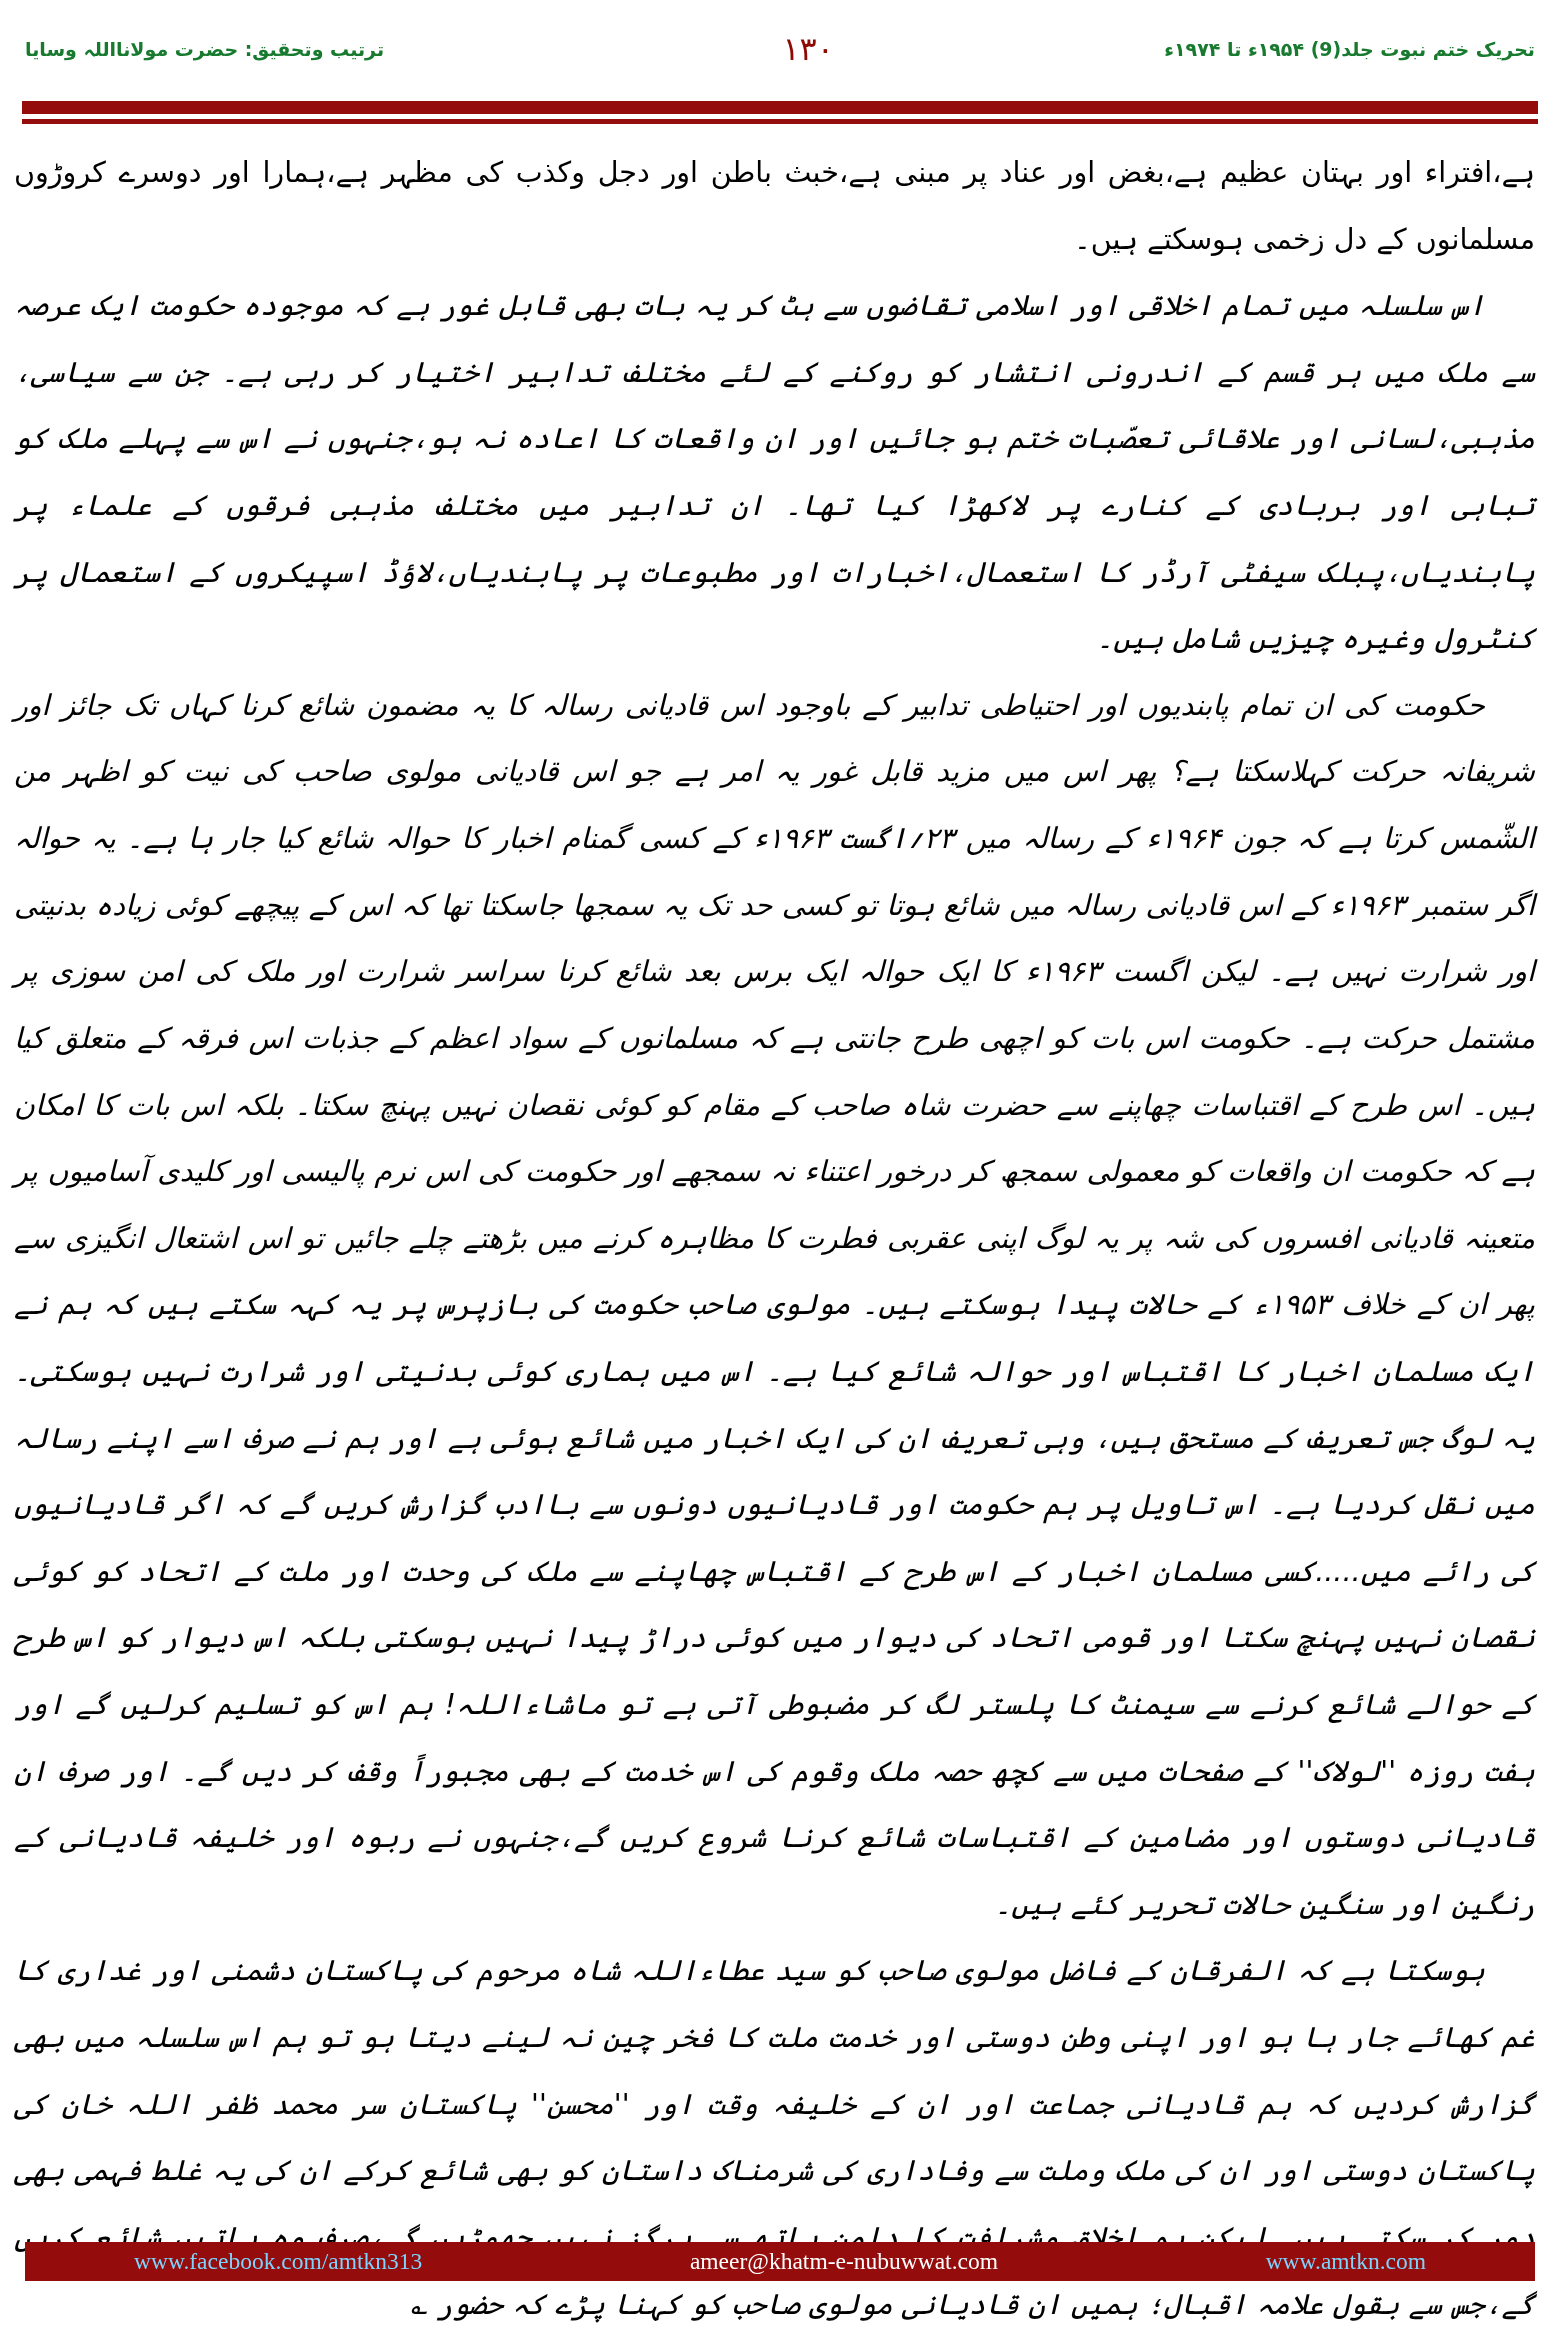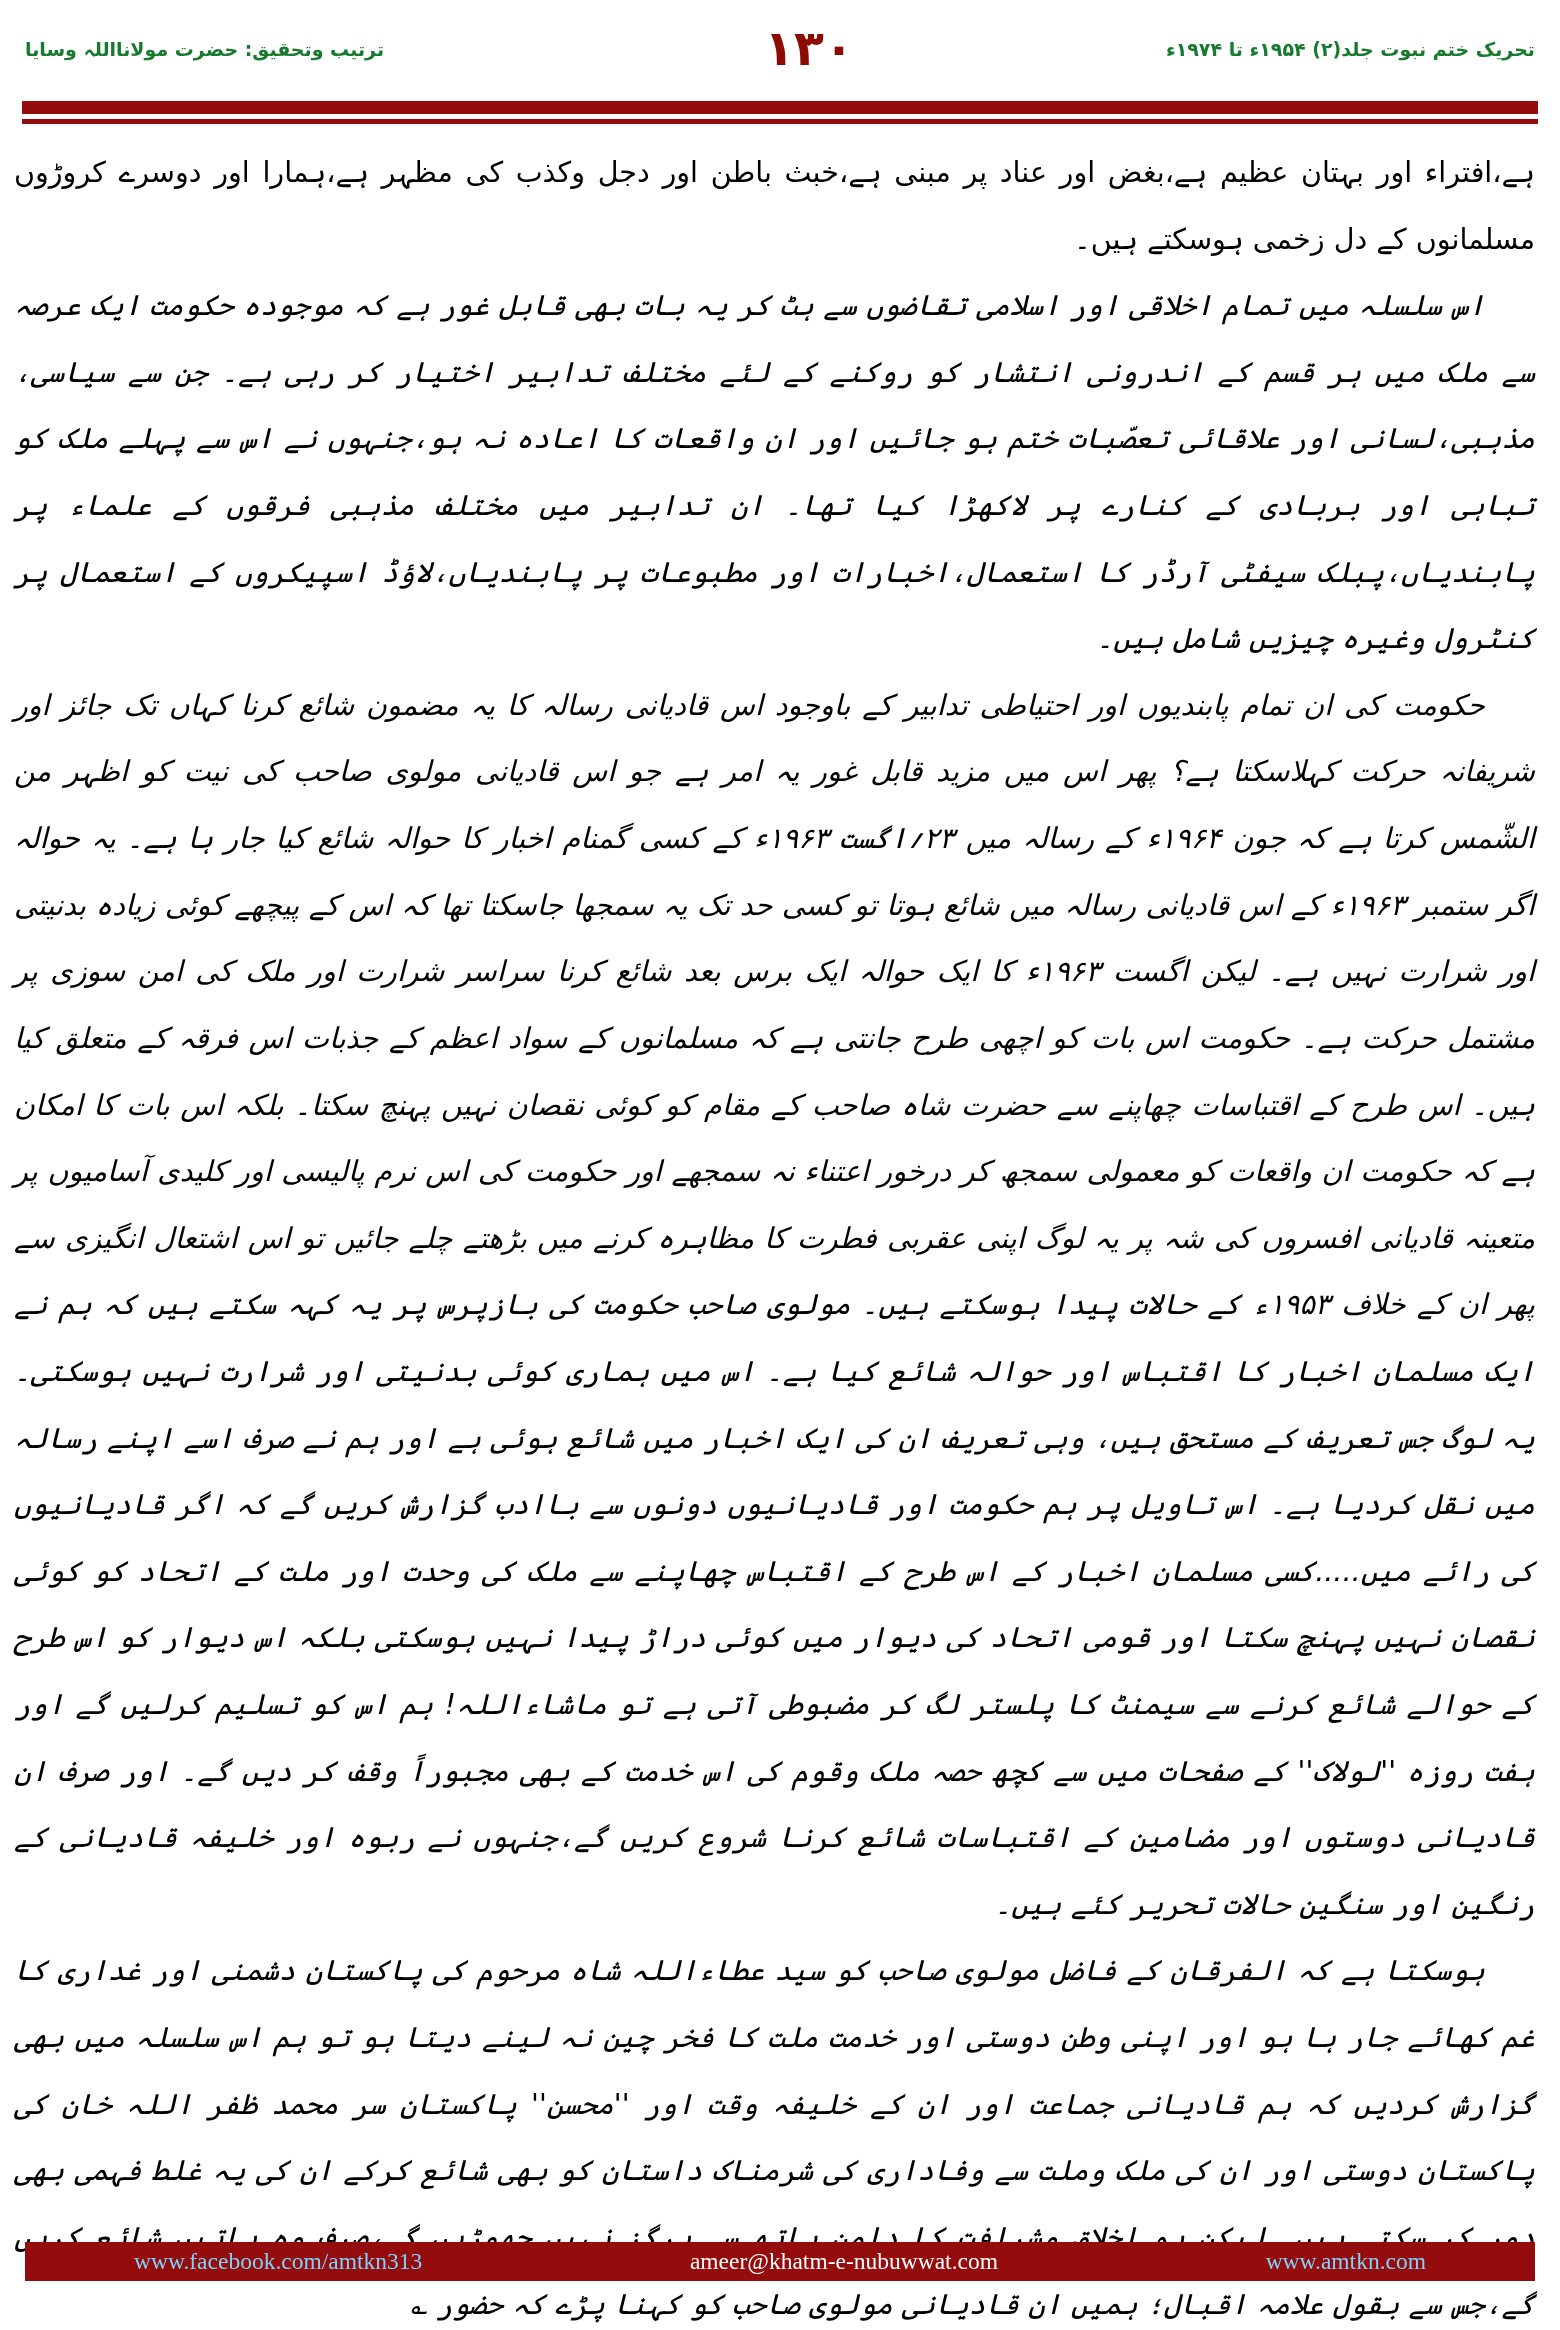--- a/index.html
+++ b/index.html
@@ -22,22 +22,22 @@
     align-items:center;
   }
   .header .green-text{
     color:#177a2f;
     font-size:19px;
     font-weight:bold;
     white-space:nowrap;
   }
   .page-number{
     color:#8e0b04;
-    font-size:49px;
-    font-weight:bold;
+    font-size:32px;
+    font-weight:normal;
     line-height:1;
     transform:translateX(34px); 
   }
   
   .rule-wrap{position:absolute;top:101px;left:22px;right:22px;}
   .rule-thick{height:12.6px;background:#940c0c;}
   .rule-thin{height:5px;background:#940c0c;margin-top:5.9px;}
   
   .body-text{
     position:absolute;
@@ -74,21 +74,21 @@
   .footer-bar .yellow{color:#7dd3fc;}
   .footer-bar .white{color:#ffffff;text-align:center;}
   a{text-decoration:none;color:inherit;cursor:pointer;}
 </style>
 </head>
 <body>
 
 <div class="page">
 
   <div class="header">
-    <div class="green-text">تحریک ختم نبوت جلد(۲) ۱۹۵۴ء تا ۱۹۷۴ء</div>
+    <div class="green-text">تحریک ختم نبوت جلد(9) ۱۹۵۴ء تا ۱۹۷۴ء</div>
     <div class="page-number">۱۳۰</div>
     <div class="green-text">ترتیب وتحقیق: حضرت مولانااللہ وسایا</div>
   </div>
 
   <div class="rule-wrap">
     <div class="rule-thick"></div>
     <div class="rule-thin"></div>
   </div>
 
   <div class="body-text">

